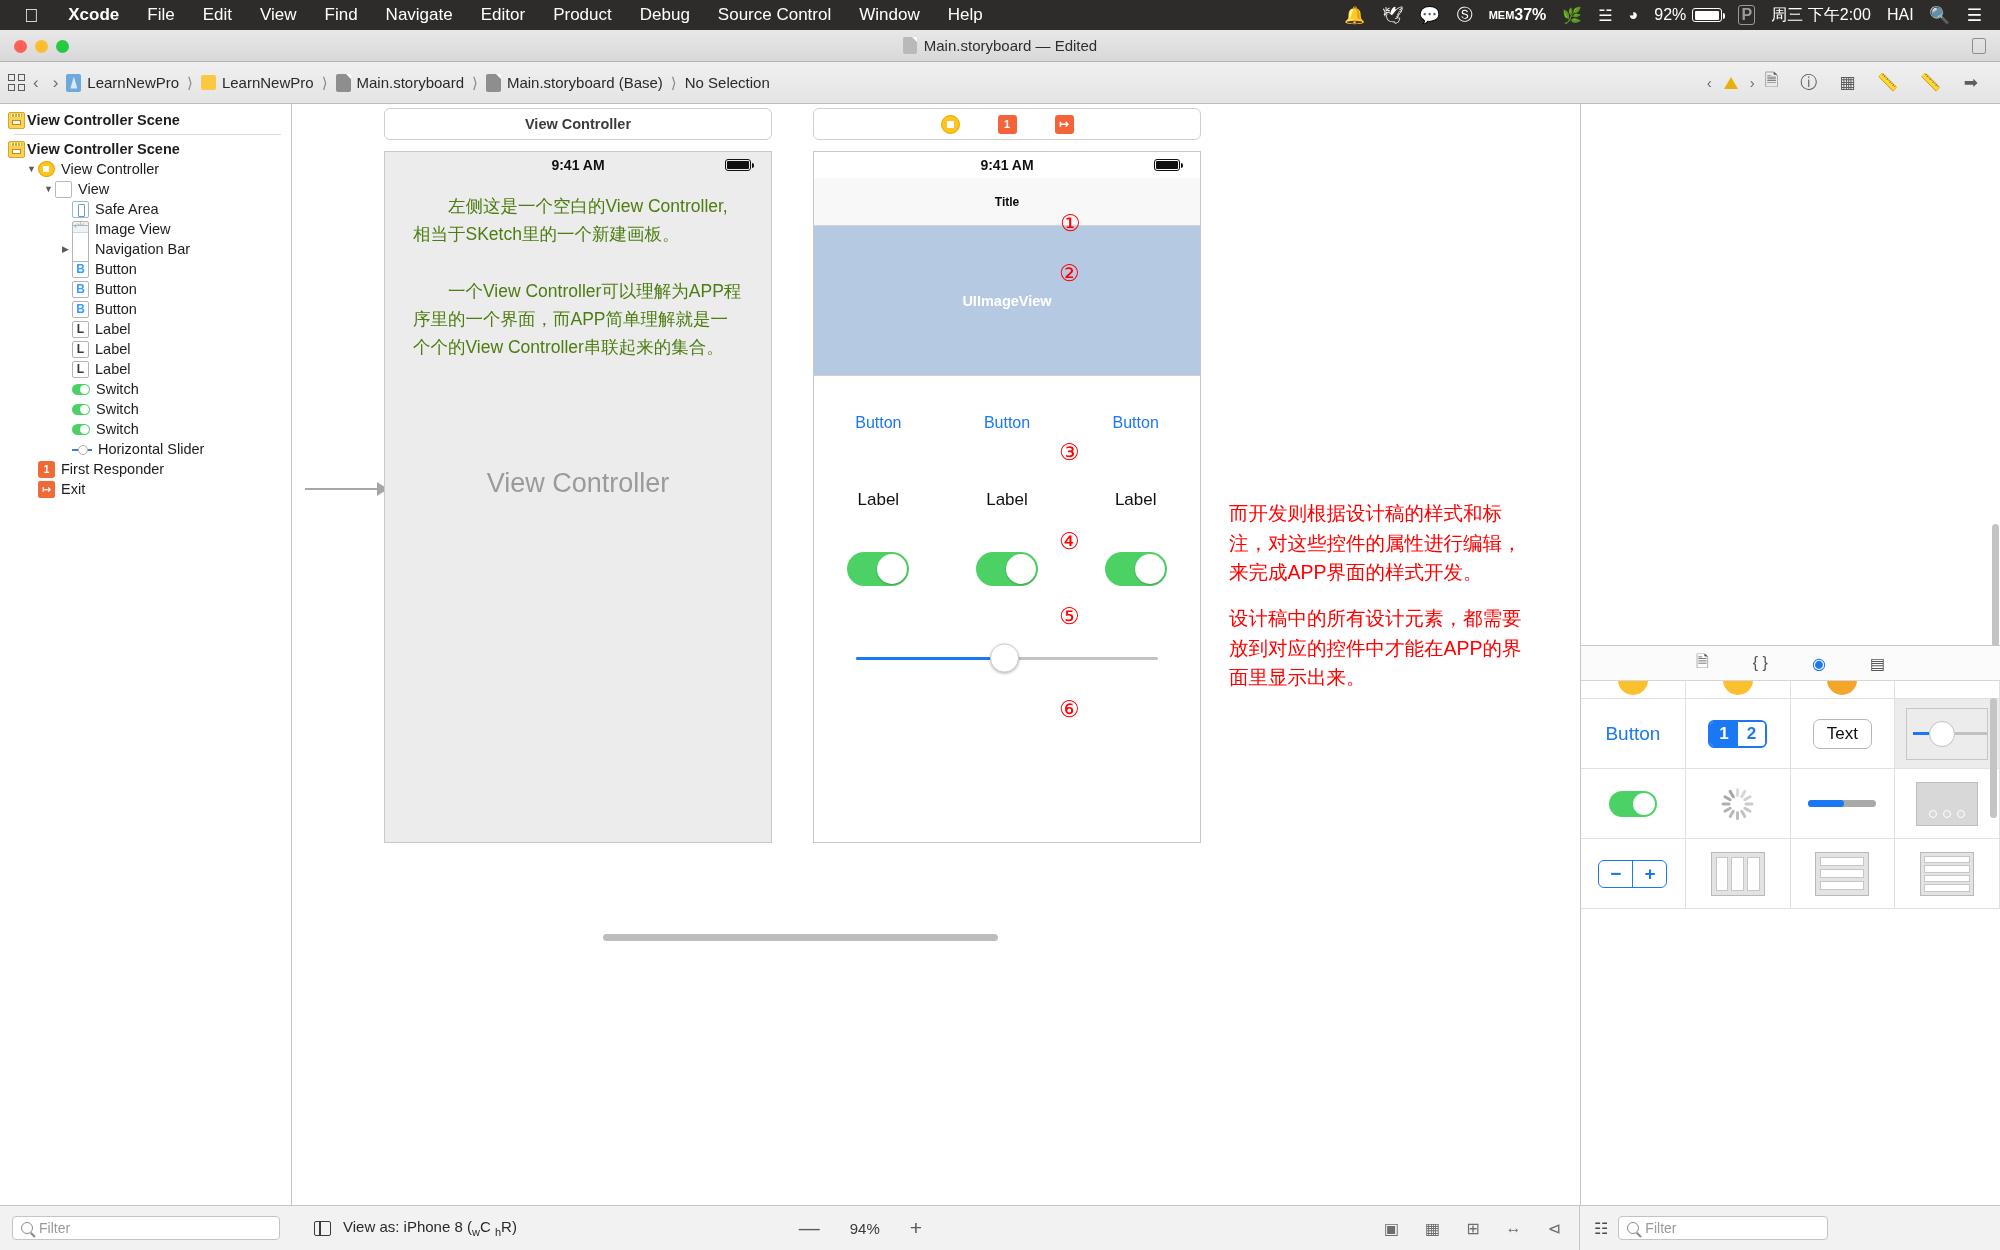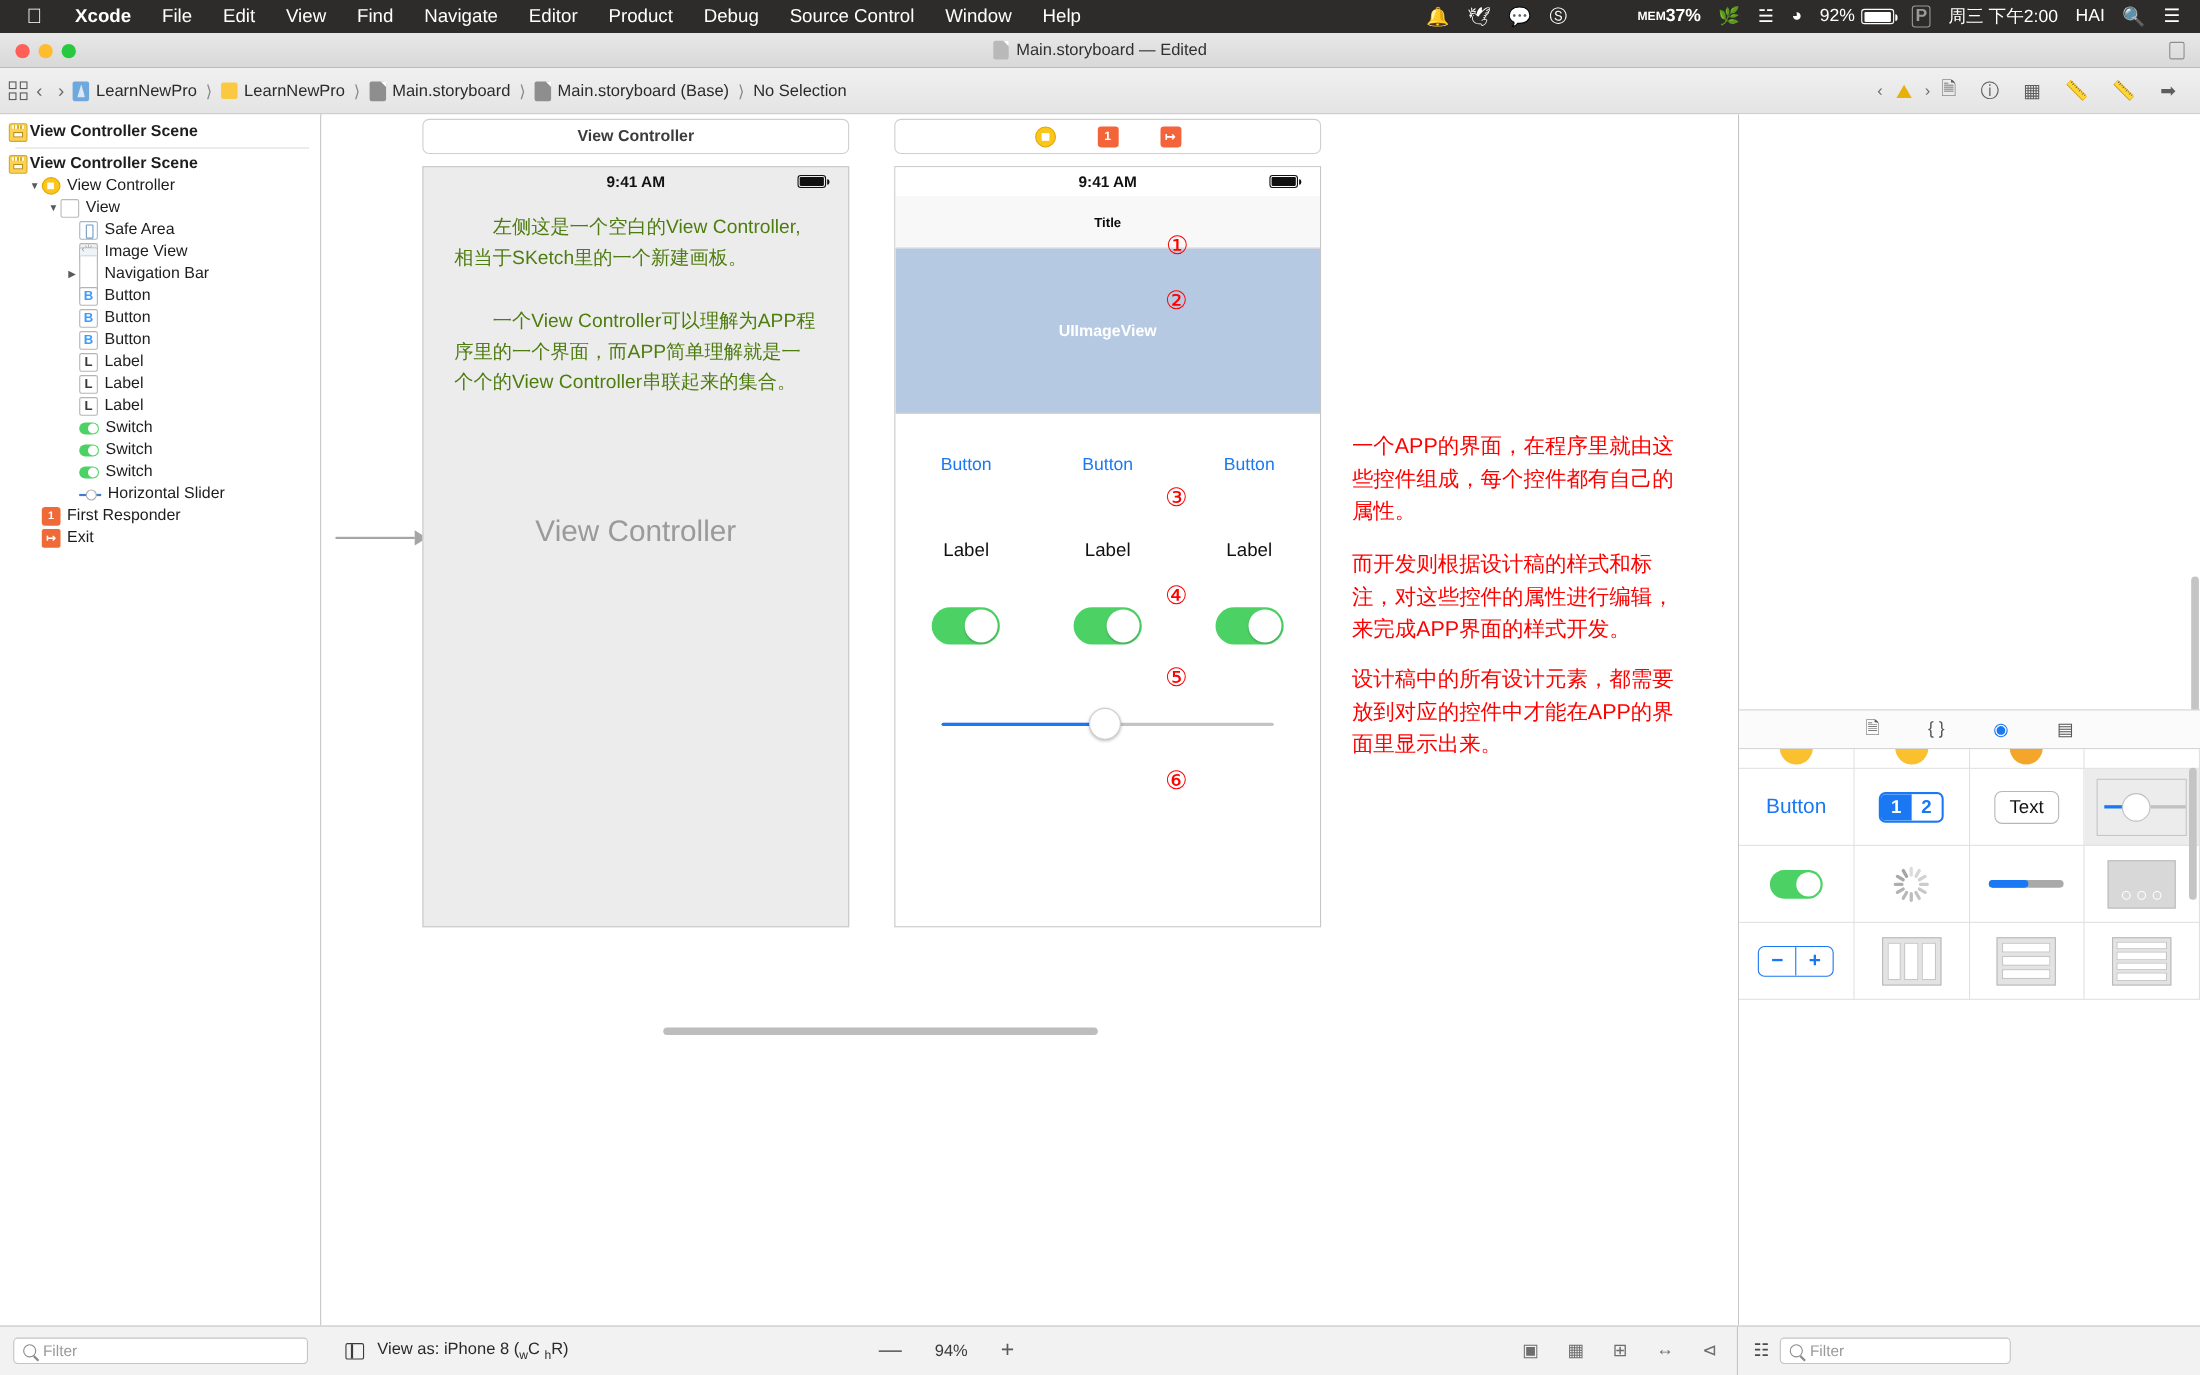--- a/index.html
+++ b/index.html
@@ -16,21 +16,21 @@
     background:#2e2c2b; color:#fff; display:flex; align-items:center;
     font-size:17px; padding:0 14px; gap:0;
   }
   #menubar .apple{ font-size:19px; padding:0 16px 0 10px; line-height:1; }
   #menubar .mi{ padding:0 14px; white-space:nowrap; }
   #menubar .mi.bold{ font-weight:bold; }
   #menubar .spacer{ flex:1; }
   .mb-right{ display:flex; align-items:center; gap:16px; padding-right:4px; }
   .mb-right .it{ display:flex; align-items:center; font-size:16px; white-space:nowrap;}
   .mem{ text-align:center; line-height:0.95; font-size:10px; font-weight:bold;}
-  .mem b{display:block; font-size:11px;margin-left:48px;}
+  .mem b{display:block; font-size:11px;}
   .batt-shell{
     width:30px;height:14px;border:1.6px solid #fff;border-radius:3px;position:relative;display:inline-block;
   }
   .batt-shell:after{content:"";position:absolute;right:-4px;top:4px;width:2.5px;height:6px;background:#fff;border-radius:0 2px 2px 0;}
   .batt-fill{position:absolute;left:1.5px;top:1.5px;bottom:1.5px;width:85%;background:#fff;border-radius:1px;}
   .box-p{width:17px;height:20px;border:1.6px solid #9a9a9a;border-radius:3px;display:flex;align-items:center;justify-content:center;font-size:11px;color:#9a9a9a;font-weight:bold;}
 
   
   #titlebar{
     position:absolute; left:0; top:30px; width:2000px; height:32px;
@@ -526,21 +526,20 @@
 
       <span class="cnum" style="left:246px;top:60px;">①</span>
       <span class="cnum" style="left:245px;top:110px;">②</span>
       <span class="cnum" style="left:245px;top:289px;">③</span>
       <span class="cnum" style="left:245px;top:378px;">④</span>
       <span class="cnum" style="left:245px;top:453px;">⑤</span>
       <span class="cnum" style="left:245px;top:546px;">⑥</span>
     </div>
   </div>
 
-  <div class="annot" style="left:936px; top:288px; width:310px;">一个APP的界面，在程序里就由这些控件组成，每个控件都有自己的属性。</div>
   <div class="annot" style="left:936px; top:500px; width:310px;">设计稿中的所有设计元素，都需要放到对应的控件中才能在APP的界面里显示出来。</div>
   <div class="annot" style="left:936px; top:395px; width:305px;">而开发则根据设计稿的样式和标注，对这些控件的属性进行编辑，来完成APP界面的样式开发。</div>
 
   <div class="hscroll" style="top:830px;left:310px;"></div>
 </div>
 
 <div id="inspector">
   <div class="insp-scroll">
       <div class="thumb"></div>
     </div>

